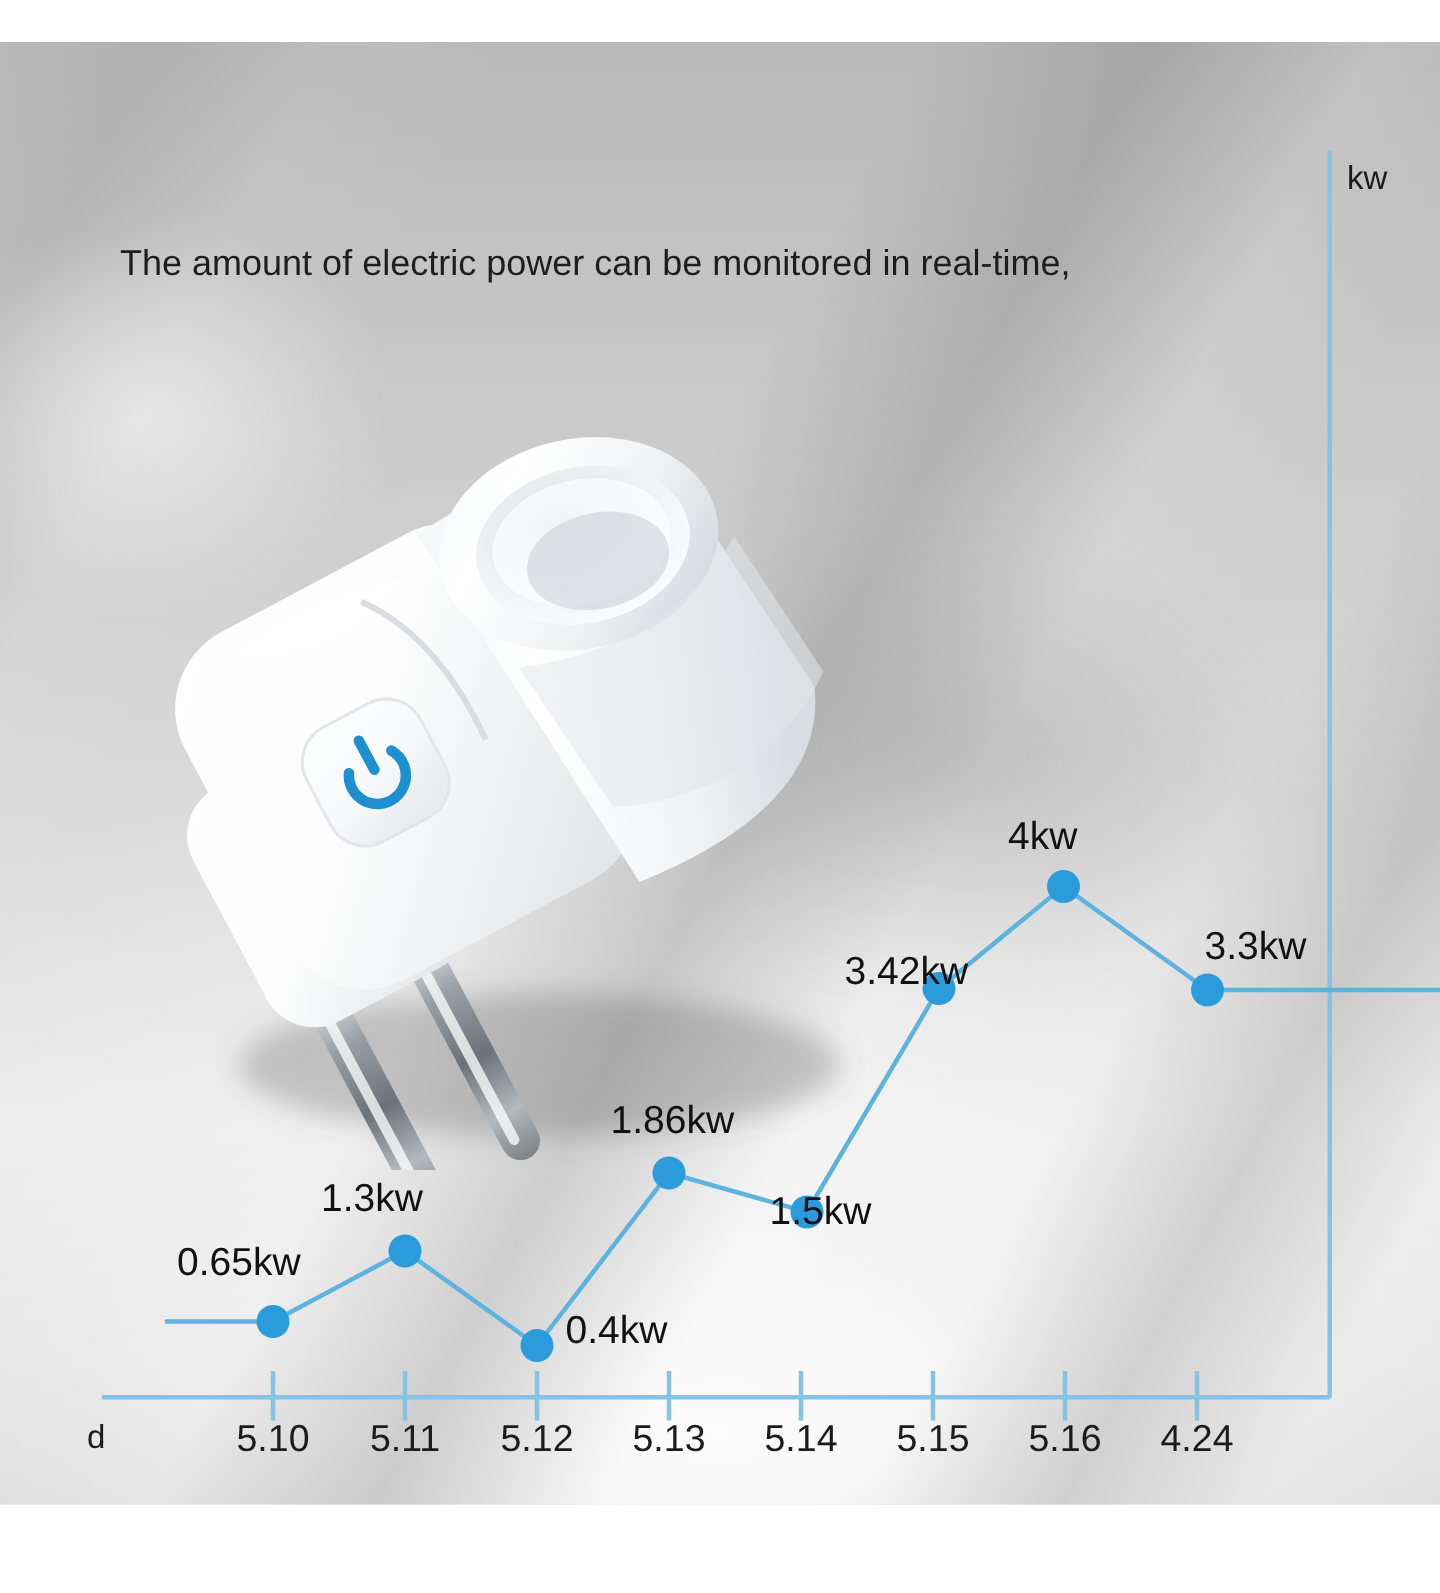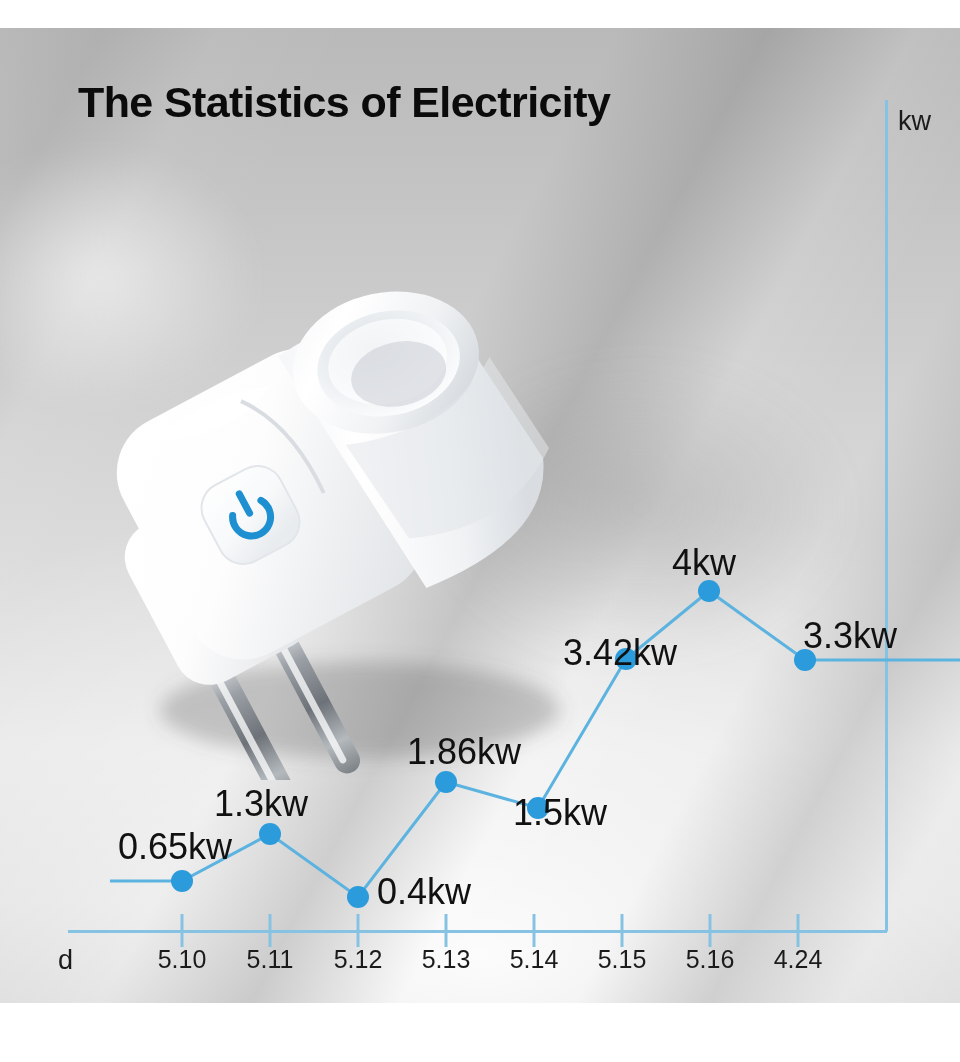--- a/index.html
+++ b/index.html
@@ -120,57 +120,57 @@
     position: absolute;
     left: 0;
     top: 0;
     width: 960px;
     height: 1003px;
   }
   #chart svg { display: block; }
 
   .axis-unit {
     position: absolute;
-    font-size: 27px;
+    font-size: 22px;
     color: #1b1b1b;
     font-family: "Liberation Sans", sans-serif;
     white-space: nowrap;
   }
   #unit-y { left: 898px; top: 106px; }
   #unit-x { left: 58px;  top: 945px; }
 
   .tick-label {
     position: absolute;
     font-size: 25px;
     color: #1b1b1b;
     font-family: "Liberation Sans", sans-serif;
     white-space: nowrap;
     transform: translateX(-50%);
     top: 945px;
     text-align: center;
   }
 
   .pt-label {
     position: absolute;
-    font-size: 36px;
+    font-size: 26px;
     color: #111111;
     font-family: "Liberation Sans", sans-serif;
     white-space: nowrap;
   }
 </style>
 </head>
 <body>
 
 <div id="page">
 
   <div id="photo"></div>
 
-  <div id="title">The Statistics of Electricity</div>
 
   <div id="subtitle">
+    <span class="ln">The amount of electric power can be monitored in real-time,</span>
   </div>
 
   <div id="plug">
     <svg width="560" height="540" viewBox="0 0 560 540" xmlns="http://www.w3.org/2000/svg">
       <defs>
         <linearGradient id="bodyG" x1="0" y1="0" x2="1" y2="1">
           <stop offset="0%" stop-color="#ffffff"></stop>
           <stop offset="42%" stop-color="#fdfdfd"></stop>
           <stop offset="72%" stop-color="#eceef0"></stop>
           <stop offset="100%" stop-color="#dfe2e5"></stop>

